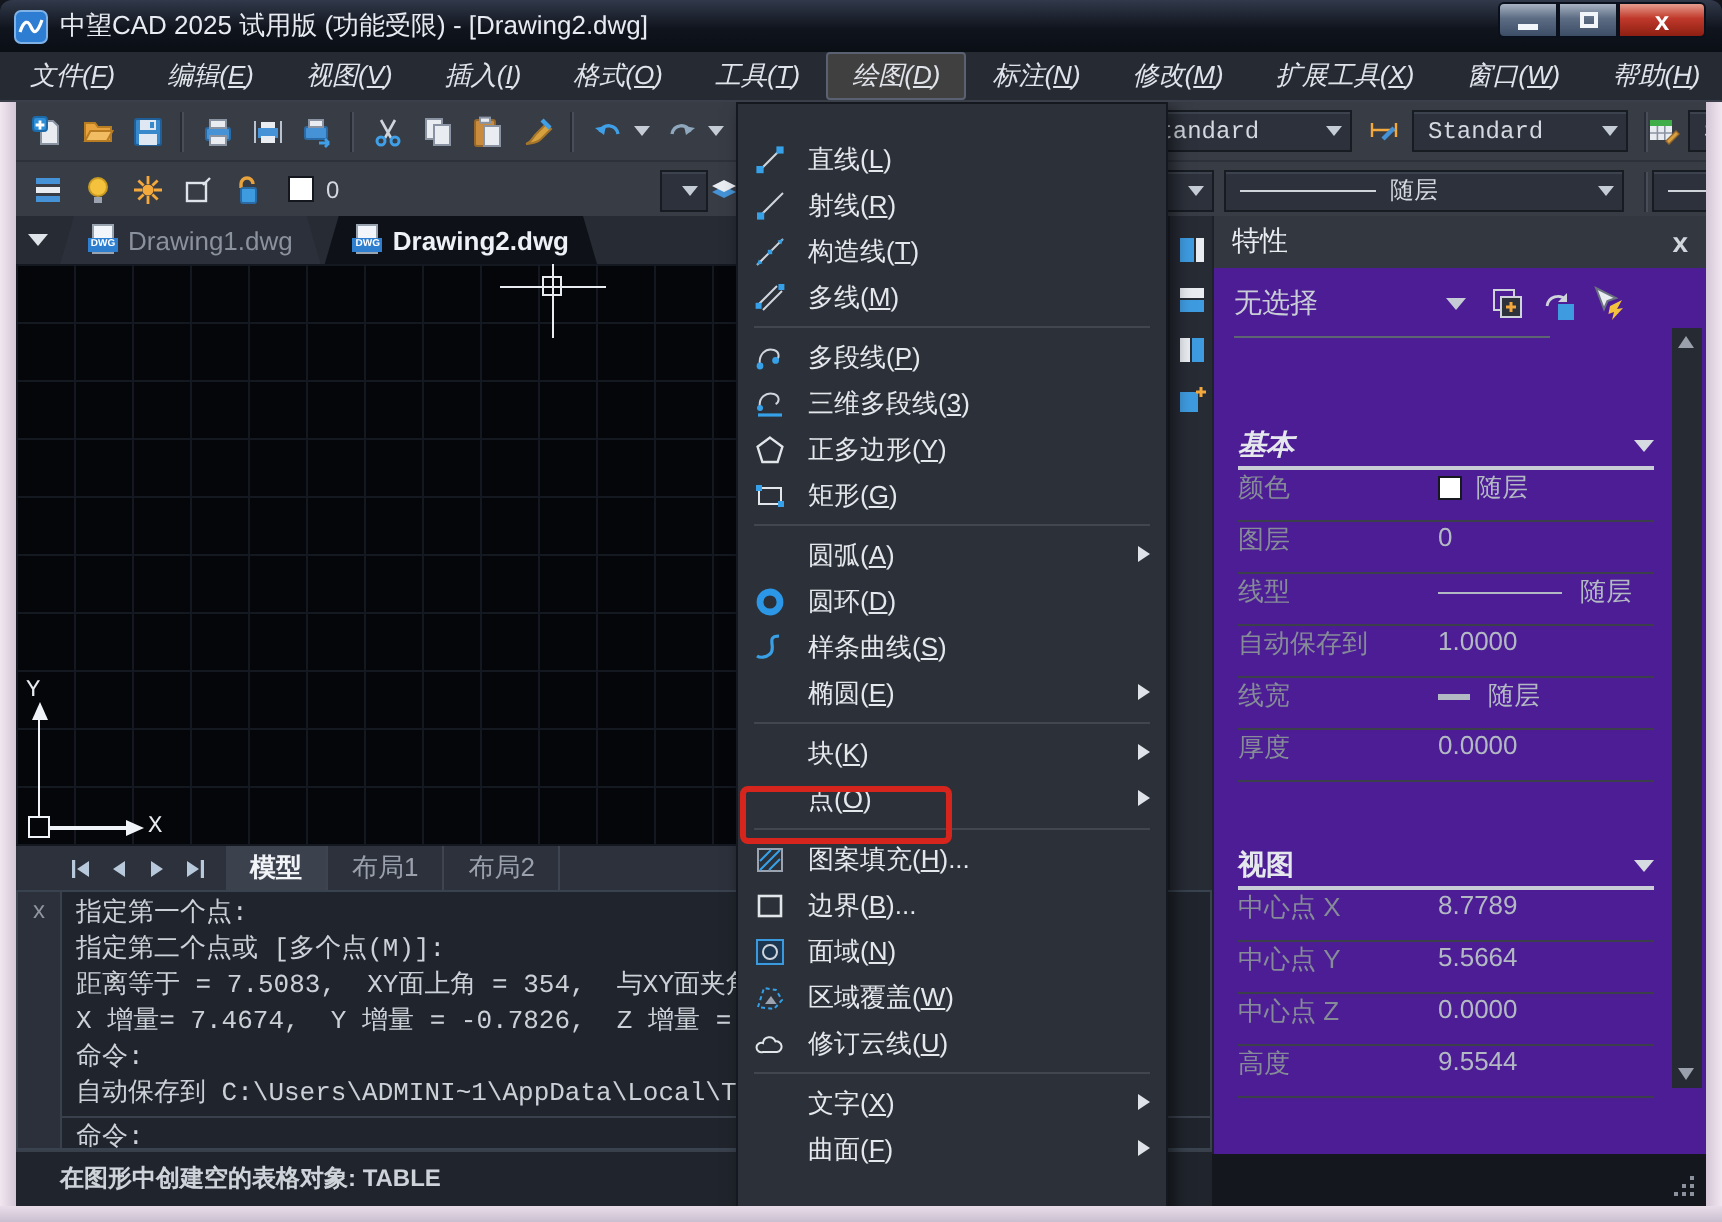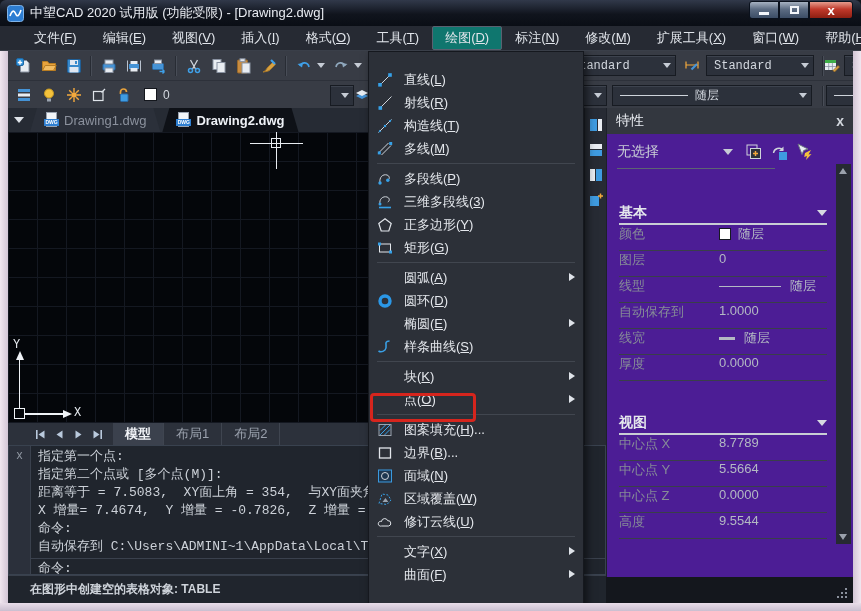--- a/index.html
+++ b/index.html
@@ -17,23 +17,23 @@
   #win-controls { position:absolute; right:8px; top:1px; display:flex; }
   .wbtn { width:30px; height:18px; border:1px solid #0a111d; display:flex; align-items:center; justify-content:center;
     background:linear-gradient(#a7b2c2,#5c6c83 45%,#3c4d66); }
   .wbtn.first { border-radius:3px 0 0 3px; }
   .wbtn.close { width:44px; border-radius:0 3px 3px 0;
     background:linear-gradient(#e59c8d,#c0392b 45%,#8d1f12); color:#fff; font-weight:bold; font-size:13px; }
   .glyph-min { width:10px; height:3px; background:#f2f5fa; margin-top:7px; }
   .glyph-restore { width:9px; height:8px; border:2px solid #f2f5fa; background:transparent; }
 
   #menubar { left:0; top:26px; width:861px; height:25px; background:#262a33;
-    border-bottom:1px solid #3a3f49; display:flex; padding-left:21px; z-index:80; position:absolute; }
+    border-bottom:1px solid #3a3f49; display:flex; padding-left:2px; z-index:80; position:absolute;font-style:italic; }
   .mitem { padding:3px 13px; color:#e0e4ea; font-size:13px; white-space:nowrap; }
-  .mitem.active { background:#0f766e; border:1px solid #5a6170; border-radius:2px; padding:2px 12px; }
+  .mitem.active { background:#404040; border:1px solid #5a6170; border-radius:2px; padding:2px 12px; }
 
   .side-border { width:8px; top:50px; height:553px; background:linear-gradient(90deg,#f1e7f0,#d3c6d6); z-index:70; }
   #border-left { left:0; }
   #border-right { left:853px; background:linear-gradient(90deg,#d3c6d6,#f1e7f0); }
   #border-bottom { left:0; top:603px; width:861px; height:8px; background:linear-gradient(#e9dde9,#cabfd0); z-index:70; }
 
   
   #toolbars { left:8px; top:51px; width:845px; height:57px; background:#383c45; z-index:10; overflow:hidden; }
   .trow { position:relative; display:flex; align-items:center; height:29px; padding-left:3px; }
   #trow2 { height:28px; border-top:1px solid #2d313a; }
@@ -106,21 +106,21 @@
   #selector-row { display:flex; align-items:center; padding:9px 8px 0 10px; }
   #selection-label { color:#c9ced6; font-size:14px; }
   #selector-arrow { margin-left:64px; width:0; height:0; border-left:5px solid transparent; border-right:5px solid transparent; border-top:6px solid #c6ccd5; }
   #prop-icons { display:flex; gap:7px; margin-left:12px; }
   #prop-icons .ticon svg { width:18px; height:18px; }
   #selector-underline { height:1px; background:#5d6472; width:158px; margin:7px 0 0 10px; }
   #prop-body { padding:0 26px 0 12px; }
   .psec { display:flex; align-items:center; height:22px; border-bottom:2px solid #c9cdd5; }
   .psec .psec-title { color:#e4e7ec; font-size:14px; font-weight:bold; }
   .psec .sec-arrow { margin-left:auto; width:0; height:0; border-left:5px solid transparent; border-right:5px solid transparent; border-top:6px solid #d6dae1; }
-  .psec.first { margin-top:34px; }
+  .psec.first { margin-top:44px;font-style:italic; }
   .psec.second { margin-top:32px; }
   .prow { display:flex; align-items:flex-start; height:26px; border-bottom:1px solid #3a3f49; }
   .prow .plabel { width:100px; color:#868c97; font-size:13px; }
   .prow .pvalue { display:flex; align-items:center; color:#b3b9c3; font-size:13px; }
   .pswatch { width:12px; height:12px; background:#fff; border:1px solid #161a20; margin-right:7px; }
   .pline-long { display:inline-block; width:62px; border-top:1px solid #b3b9c3; margin-right:9px; }
   .pline-thick { display:inline-block; width:16px; border-top:3px solid #b3b9c3; margin-right:9px; }
   #scrollbar { position:absolute; left:828px; top:56px; width:15px; height:380px; background:#262a32; }
   .sb-arrow { position:absolute; left:3px; width:0; height:0; border-left:4.5px solid transparent; border-right:4.5px solid transparent; }
   #sb-up { top:4px; border-bottom:6px solid #9aa1ac; }
@@ -144,21 +144,21 @@
   #red-box { left:370px; top:392.5px; width:106px; height:29px; border:3px solid #d6251d; border-radius:4px; z-index:60; }
 </style>
 </head>
 <body>
 
 <div id="titlebar" class="abs">
   <svg id="app-logo" viewBox="0 0 17 17">
       <rect x="0.5" y="0.5" width="16" height="16" rx="3" fill="#2d7dd2" stroke="#7fb3e8"></rect>
       <path d="M3 11c2-6 4-6 5.5-2.5S11.5 12 14 5" fill="none" stroke="#fff" stroke-width="1.6"></path>
     </svg>
-  <span id="title-text">中望CAD 2020 试用版 (功能受限) - [Drawing2.dwg]</span>
+  <span id="title-text">中望CAD 2025 试用版 (功能受限) - [Drawing2.dwg]</span>
   <div id="win-controls">
     <div class="wbtn first">
         <span class="glyph-min"></span>
       </div>
     <div class="wbtn">
         <span class="glyph-restore"></span>
       </div>
     <div class="wbtn close">
         <span>x</span>
       </div>
@@ -726,32 +726,32 @@
     </div>
     <div class="mrow">
       <span class="micon">
         <svg viewBox="0 0 16 16">
           <circle cx="8" cy="8" r="5" fill="none" stroke="#2b97e6" stroke-width="3.4"></circle>
         </svg>
       </span>
       <span class="mlabel">圆环(<u>D</u>)</span>
     </div>
     <div class="mrow">
+      <span class="micon">
+        <svg viewBox="0 0 16 16">
+          <path d="M12.5 2C5.5 2 11.5 8 8 11c-2.2 1.9-5 2-6.5 1" fill="none" stroke="#3aa0e6" stroke-width="1.6"></path>
+        </svg>
+      </span>
+      <span class="mlabel">样条曲线(<u>S</u>)</span>
+    </div>
+    <div class="mrow">
       <span class="micon"></span>
       <span class="mlabel">椭圆(<u>E</u>)</span>
       <span class="marrow"></span>
     </div>
-    <div class="mrow">
-      <span class="micon">
-        <svg viewBox="0 0 16 16">
-          <path d="M12.5 2C5.5 2 11.5 8 8 11c-2.2 1.9-5 2-6.5 1" fill="none" stroke="#3aa0e6" stroke-width="1.6"></path>
-        </svg>
-      </span>
-      <span class="mlabel">样条曲线(<u>S</u>)</span>
-    </div>
     <div class="msep"></div>
     <div class="mrow">
       <span class="micon"></span>
       <span class="mlabel">块(<u>K</u>)</span>
       <span class="marrow"></span>
     </div>
     <div class="mrow">
       <span class="micon"></span>
       <span class="mlabel">点(<u>O</u>)</span>
       <span class="marrow"></span>

